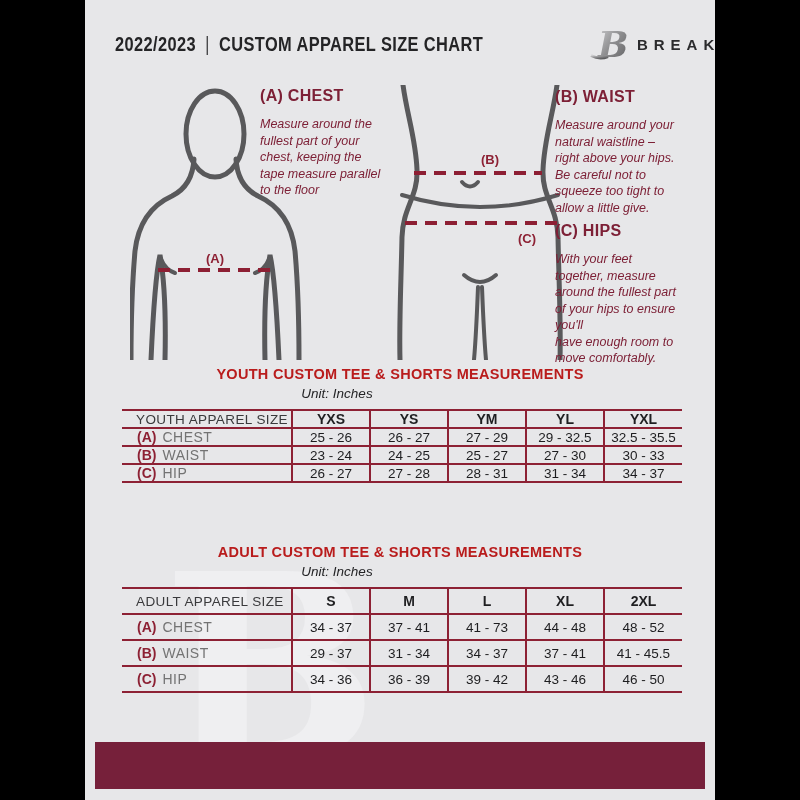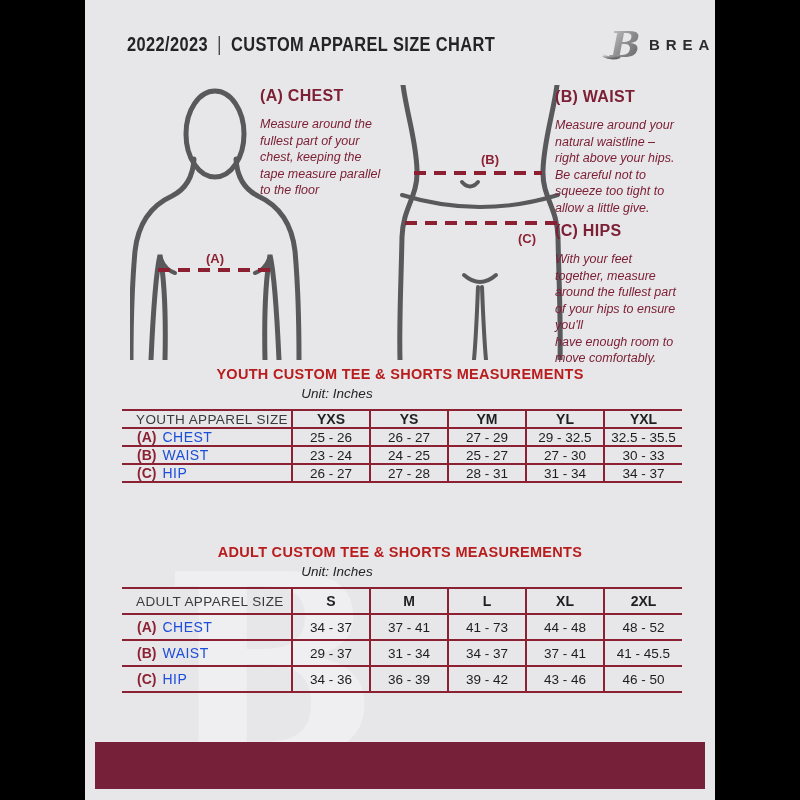--- a/index.html
+++ b/index.html
@@ -10,21 +10,21 @@
     --gray-outline:#59595b;
     --page:#e7e7e9;
   }
   *{margin:0;padding:0;box-sizing:border-box;}
   html,body{width:800px;height:800px;overflow:hidden;background:#000;}
   body{font-family:"Liberation Sans",sans-serif;}
   .stage{position:relative;width:800px;height:800px;background:#000;}
   .page{position:absolute;left:85px;top:0;width:630px;height:800px;background:var(--page);overflow:hidden;}
 
   
-  .hdr{position:absolute;left:12px;top:22px;width:630px;height:44px;display:flex;align-items:center;justify-content:space-between;padding:0 20px 0 30px;}
+  .hdr{position:absolute;left:0;top:22px;width:630px;height:44px;display:flex;align-items:center;justify-content:space-between;padding:0 20px 0 30px;}
   .hdr-title{font-weight:bold;font-size:21px;color:#242426;letter-spacing:.5px;transform:scaleX(.78);transform-origin:left center;white-space:nowrap;}
   .hdr-title .sep{font-weight:normal;color:#3a3a3c;margin:0 12px;font-size:20px;}
   .brand{display:flex;align-items:center;gap:8px;}
   .brand-name{font-weight:bold;font-size:15px;letter-spacing:6px;color:#2b2b2d;white-space:nowrap;}
 
   
   .guide{position:absolute;left:0;top:0;width:630px;height:370px;}
   .fig{position:absolute;}
   .fig1{left:45px;top:85px;}
   .fig2{left:305px;top:85px;}
@@ -46,21 +46,21 @@
   .size-table col.c0{width:170px;}
   .size-table col.cn{width:78px;}
   .size-table th,.size-table td{border-top:2px solid var(--line);border-bottom:2px solid var(--line);height:14px;vertical-align:middle;}
   #adult-table th,#adult-table td{height:26px;}
   .size-table th+th,.size-table td+td{border-left:2px solid var(--line);margin-top:8px;}
   .size-table th{font-weight:bold;font-size:14px;color:#1f1f21;text-align:center;}
   .size-table th.label-col{font-weight:normal;font-size:13.5px;color:#3a3a3c;text-align:left;padding-left:14px;letter-spacing:.4px;}
   .size-table td{font-size:13.5px;color:#1d1d1f;text-align:center;}
   .size-table td.row-label{text-align:left;padding-left:15px;}
   .size-table td.row-label .key{color:var(--line);font-weight:bold;font-size:14px;margin-right:6px;}
-  .size-table td.row-label .lbl{color:#1d4ed8;font-size:14px;letter-spacing:.5px;text-align:right;}
+  .size-table td.row-label .lbl{color:#737373;font-size:14px;letter-spacing:.5px;text-align:right;}
 
   
   .watermark{position:absolute;left:78px;top:540px;font-family:"DejaVu Serif",serif;font-weight:bold;font-size:255px;line-height:1;color:#f2f2f4;opacity:.75;z-index:1;pointer-events:none;}
 
   
   .footer-bar{position:absolute;left:10px;top:742px;width:610px;height:47px;background:#76203a;z-index:3;}
 </style>
 </head>
 <body>
 

